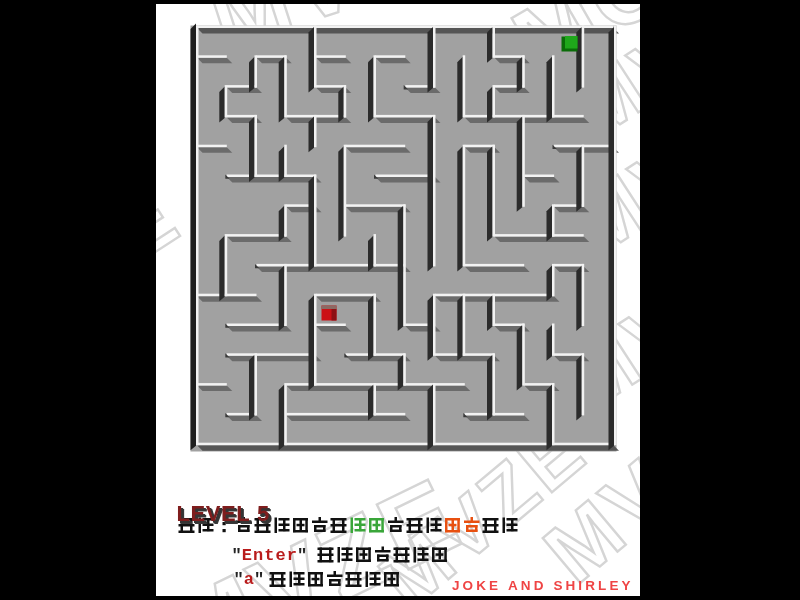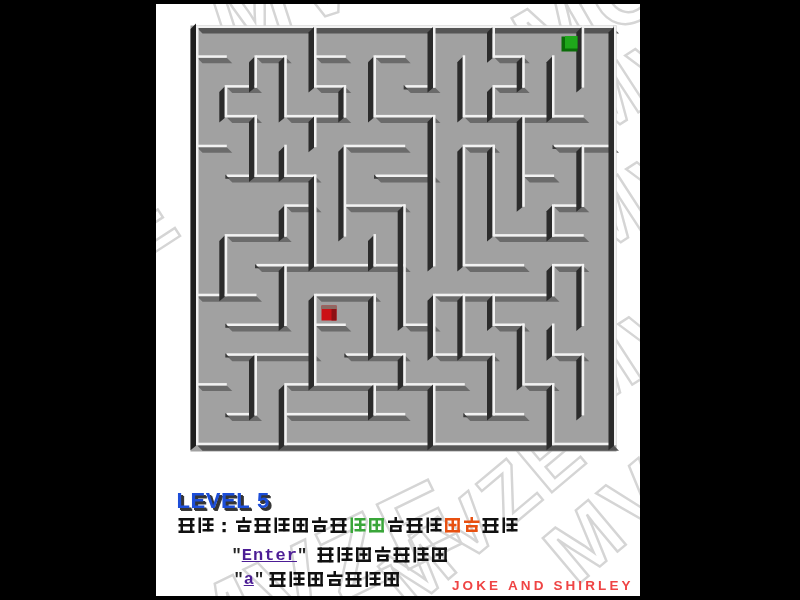--- a/index.html
+++ b/index.html
@@ -1,18 +1,18 @@
 <!DOCTYPE html>
 <html><head><meta charset="utf-8">
 <style>
 html,body{margin:0;padding:0;background:#000;width:800px;height:600px;overflow:hidden;}
 #stage{position:absolute;left:0;top:0;width:800px;height:600px;background:#000;font-family:"Liberation Sans",sans-serif;}
 #game{position:absolute;left:155.5px;top:3.5px;width:484.5px;height:592px;background:#fff;overflow:hidden;}
-.lvl{position:absolute;left:21px;top:484px;font-size:22px;font-weight:bold;letter-spacing:0.6px;color:#1d4ed8;text-shadow:2px 2px 0 #353535,3px 3px 0 #3a3a3a;}
-.mono{font-family:"Liberation Mono",monospace;font-weight:bold;color:#4c1d95;text-decoration:underline;}
+.lvl{position:absolute;left:21px;top:497px;font-size:22px;font-weight:bold;letter-spacing:0.6px;color:#7f1d1d;text-shadow:2px 2px 0 #353535,3px 3px 0 #3a3a3a;}
+.mono{font-family:"Liberation Mono",monospace;font-weight:bold;color:#b91c1c;}
 .qt{font-family:"Liberation Mono",monospace;font-weight:bold;color:#222;}
 .joke{position:absolute;left:296.5px;top:574px;font-size:13.5px;font-weight:bold;letter-spacing:3.1px;color:#ef4444;}
 </style></head>
 <body>
 <div id="stage">
 
 <div id="game">
 <svg width="484.5" height="592" viewBox="155.5 3.5 484.5 592">
 <text x="0" y="0" transform="translate(330,607) rotate(-26)" font-family="Liberation Sans, sans-serif" font-weight="bold" font-size="105" letter-spacing="4" text-anchor="middle" fill="none" stroke="#d5d5d5" stroke-width="2.4">MVZE</text>
         <text x="0" y="0" transform="translate(500,535) rotate(-40)" font-family="Liberation Sans, sans-serif" font-weight="bold" font-size="80" letter-spacing="4" text-anchor="middle" fill="none" stroke="#d5d5d5" stroke-width="2.4">MVZE</text>

